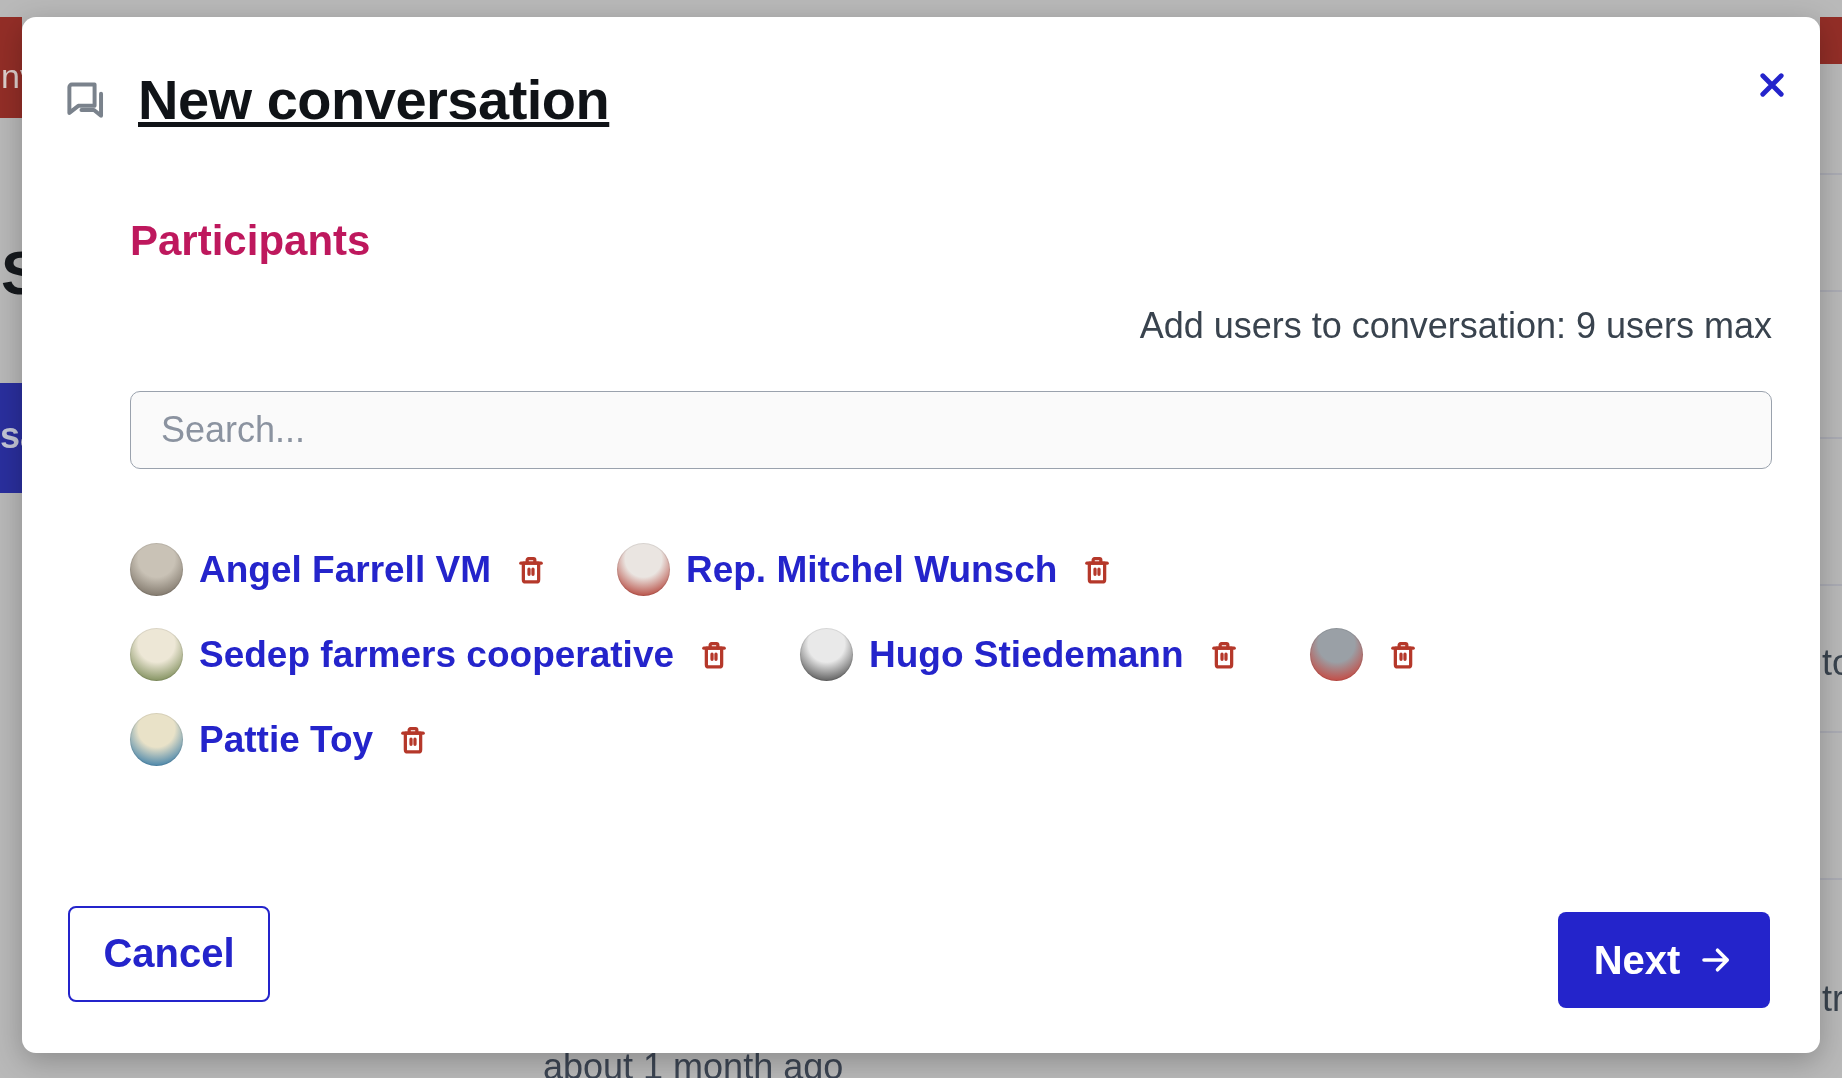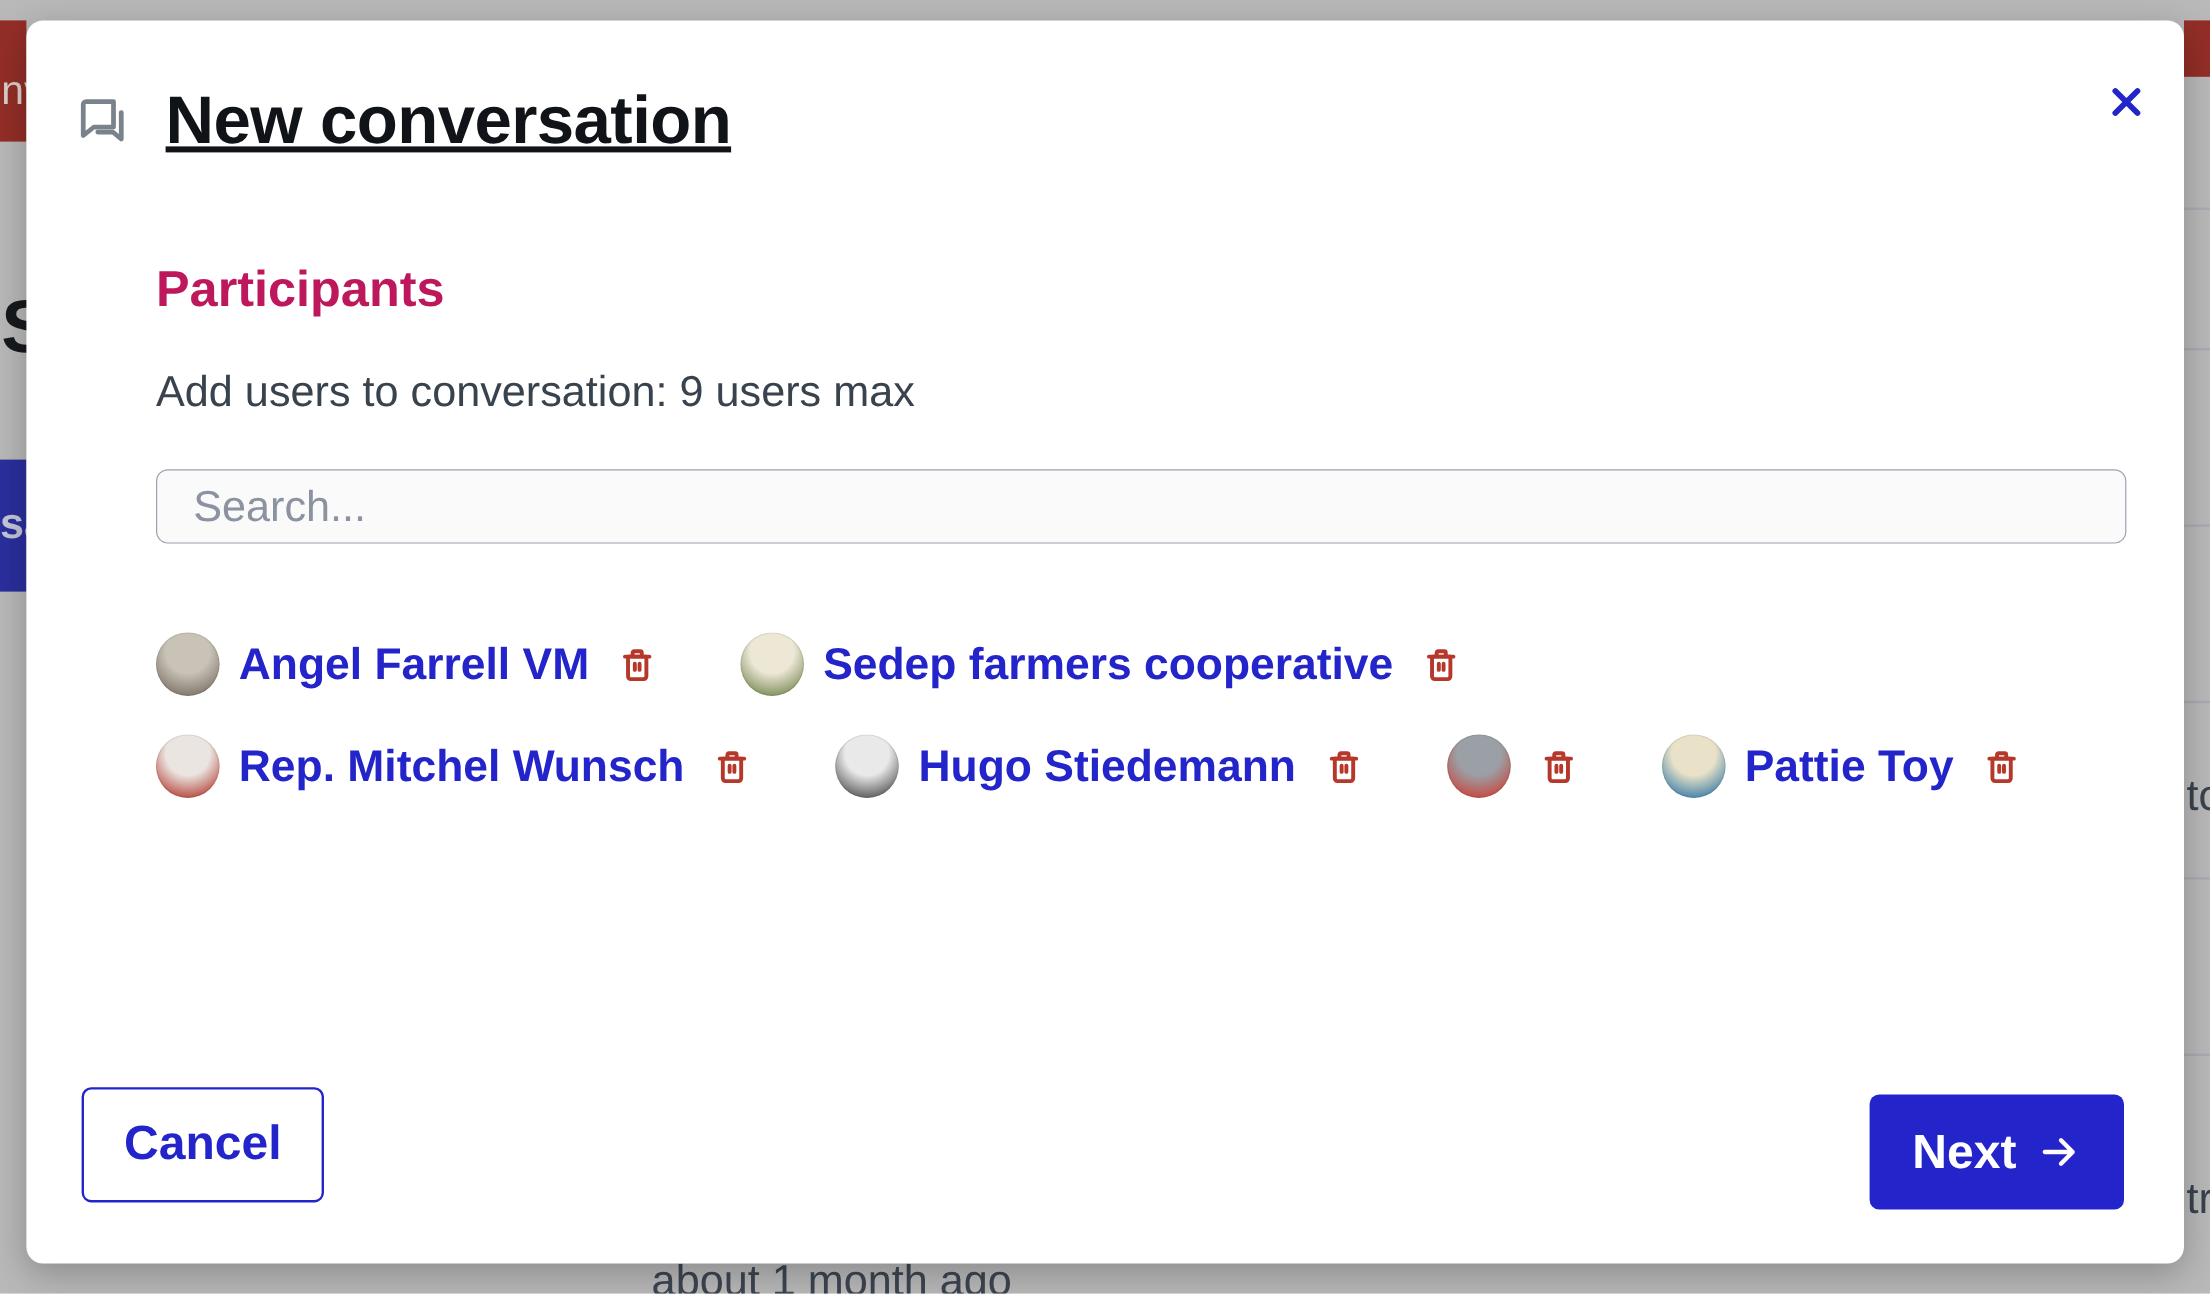--- a/index.html
+++ b/index.html
@@ -32,23 +32,23 @@
   }
   .modal-header { display:flex; align-items:flex-start; padding:50px 26px 0 38px; }
   .chat-icon { width:50px; height:50px; margin-top:8px; flex:0 0 auto; }
   .modal-title { margin-left:28px; font-size:56px; font-weight:700; color:#101317; letter-spacing:-0.5px;text-decoration:underline; }
   .close-btn { margin-left:auto; width:44px; height:44px; margin-top:-4px;
                background:none; border:none; cursor:pointer; display:flex; align-items:center; justify-content:center; }
   .close-btn svg { width:34px; height:34px; }
 
   .modal-body { padding:0 48px 0 108px; }
   .section-heading { margin-top:88px; font-size:42px; font-weight:700; color:#be185d; line-height:1; }
-  .helper-text { margin-top:42px; font-size:36px; color:var(--helper-text,#39434e); line-height:1.2; }
+  .helper-text { margin-top:42px; font-size:36px; color:var(--helper-text,#39434e); line-height:1.2;text-align:right; }
   .search-input {
-    display:block; margin-top:44px; width:100%; height:62px;
+    display:block; margin-top:44px; width:100%; height:78px;
     border:1px solid #9aa2ad; border-radius:10px; background:#fafafa;
     font-family:inherit; font-size:36px; color:#2b333d; padding:0 30px; outline:none;
   }
   .search-input::placeholder { color:#8b93a0; }
 
   .participants { margin-top:74px; display:flex; flex-wrap:wrap; column-gap:66px; row-gap:32px; align-items:center; }
   .chip { display:flex; align-items:center; gap:16px; }
   .avatar { width:53px; height:53px; border-radius:50%; flex:0 0 auto; box-shadow:inset 0 0 0 1px rgba(0,0,0,.08); }
   .chip-name { font-size:37px; font-weight:700; color:var(--accent-blue,#2424cb); white-space:nowrap; cursor:pointer; }
   .trash-btn { background:none; border:none; cursor:pointer; width:40px; height:40px; padding:0;
@@ -112,35 +112,35 @@
       <svg viewBox="0 0 24 24" fill="none" stroke="#b5382a" stroke-width="2.3" stroke-linecap="round" stroke-linejoin="round">
         <path d="M4.8 7.2 h14.4"></path>
         <path d="M9.3 7.0 V4.9 a0.9 0.9 0 0 1 0.9 -0.9 h3.6 a0.9 0.9 0 0 1 0.9 0.9 V7.0"></path>
         <path d="M6.6 7.2 h10.8 v11.6 a1.6 1.6 0 0 1 -1.6 1.6 H8.2 a1.6 1.6 0 0 1 -1.6 -1.6 Z"></path>
         <path d="M10.6 11.4 v3.6 M13.4 11.4 v3.6"></path>
       </svg>
     </button>
   </div>
 
   <div class="chip">
-    <div class="avatar" style="background: radial-gradient(circle at 50% 30%, rgb(237, 231, 214) 0px, rgb(237, 231, 214) 40%, rgb(124, 140, 88) 85%);"></div>
-    <span class="chip-name">Sedep farmers cooperative</span>
+    <div class="avatar" style="background: radial-gradient(circle at 50% 30%, rgb(234, 229, 225) 0px, rgb(234, 229, 225) 40%, rgb(181, 70, 60) 85%);"></div>
+    <span class="chip-name">Rep. Mitchel Wunsch</span>
     <button class="trash-btn" aria-label="Remove">
       <svg viewBox="0 0 24 24" fill="none" stroke="#b5382a" stroke-width="2.3" stroke-linecap="round" stroke-linejoin="round">
         <path d="M4.8 7.2 h14.4"></path>
         <path d="M9.3 7.0 V4.9 a0.9 0.9 0 0 1 0.9 -0.9 h3.6 a0.9 0.9 0 0 1 0.9 0.9 V7.0"></path>
         <path d="M6.6 7.2 h10.8 v11.6 a1.6 1.6 0 0 1 -1.6 1.6 H8.2 a1.6 1.6 0 0 1 -1.6 -1.6 Z"></path>
         <path d="M10.6 11.4 v3.6 M13.4 11.4 v3.6"></path>
       </svg>
     </button>
   </div>
 
   <div class="chip">
-    <div class="avatar" style="background: radial-gradient(circle at 50% 30%, rgb(234, 229, 225) 0px, rgb(234, 229, 225) 40%, rgb(181, 70, 60) 85%);"></div>
-    <span class="chip-name">Rep. Mitchel Wunsch</span>
+    <div class="avatar" style="background: radial-gradient(circle at 50% 30%, rgb(237, 231, 214) 0px, rgb(237, 231, 214) 40%, rgb(124, 140, 88) 85%);"></div>
+    <span class="chip-name">Sedep farmers cooperative</span>
     <button class="trash-btn" aria-label="Remove">
       <svg viewBox="0 0 24 24" fill="none" stroke="#b5382a" stroke-width="2.3" stroke-linecap="round" stroke-linejoin="round">
         <path d="M4.8 7.2 h14.4"></path>
         <path d="M9.3 7.0 V4.9 a0.9 0.9 0 0 1 0.9 -0.9 h3.6 a0.9 0.9 0 0 1 0.9 0.9 V7.0"></path>
         <path d="M6.6 7.2 h10.8 v11.6 a1.6 1.6 0 0 1 -1.6 1.6 H8.2 a1.6 1.6 0 0 1 -1.6 -1.6 Z"></path>
         <path d="M10.6 11.4 v3.6 M13.4 11.4 v3.6"></path>
       </svg>
     </button>
   </div>
 

